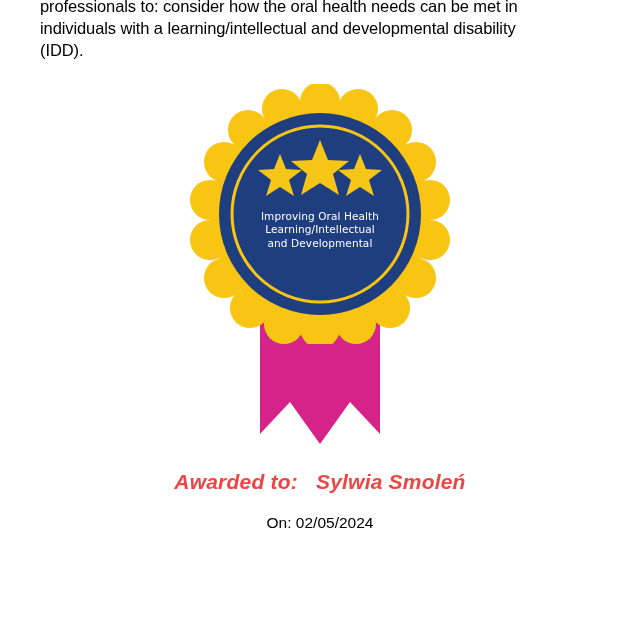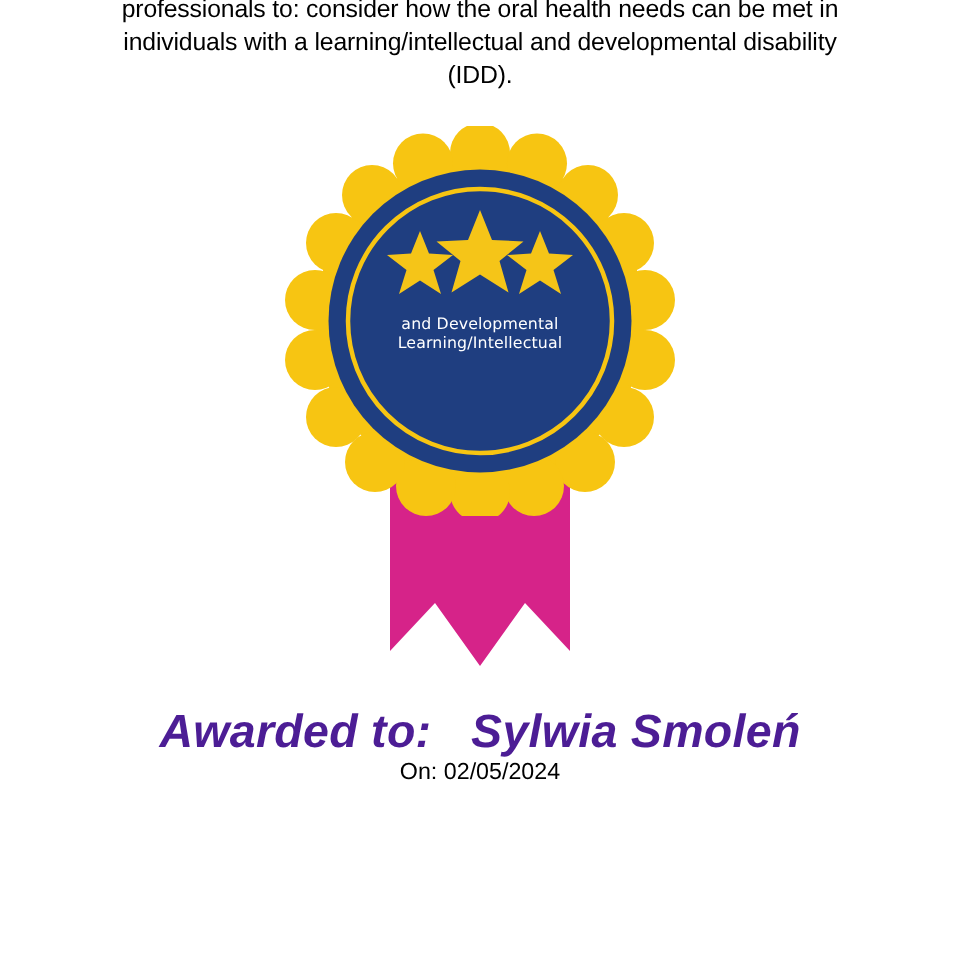--- a/index.html
+++ b/index.html
@@ -22,21 +22,21 @@
     display: flex;
     flex-direction: column;
     align-items: center;
     box-sizing: border-box;
     padding: 0;
   }
 
   .intro-text {
     width: 560px;
     margin: 0 auto;
-    text-align: center;
+    text-align: left;
     font-size: 16.5px;
     line-height: 1.33;
     color: #000;
     padding-top: 0px;
     letter-spacing: -0.1px;
   }
   .intro-line {
     display: block;
     white-space: nowrap;
   }
@@ -79,27 +79,28 @@
     font-size: 10.5px;
     line-height: 1.28;
     font-family: "DejaVu Sans", sans-serif;
     letter-spacing: 0.1px;
   }
 
   .awarded {
     margin-top: 6px;
     font-style: italic;
     font-weight: bold;
-    font-size: 31px;
+    font-size: 21px;
     letter-spacing: 0.2px;
-    color: #4c1d95;
+    color: #ef4444;
     text-align: left;
   }
 
   .on-date {
+    margin-top: 20px;
     font-size: 15.5px;
     color: #000;
     text-align: center;
   }
 </style>
 </head>
 <body>
 
 <div class="certificate">
 
@@ -145,22 +146,23 @@
 
         <g fill="#F5C518">
           <polygon points="90,70 96,85 112,86 99,96 104,112 90,103 76,112 81,96 68,86 84,85"></polygon>
           <polygon points="130,56 138,76 159,77 143,90 149,111 130,99 111,111 117,90 101,77 122,76"></polygon>
           <polygon points="170,70 176,85 192,86 179,96 184,112 170,103 156,112 161,96 148,86 164,85"></polygon>
         </g>
       </g>
     </svg>
 
     <div class="badge-text">
+      <div>Improving Oral Health</div>
+      <div>Learning/Intellectual</div>
       <div>and Developmental</div>
-      <div>Learning/Intellectual</div>
     </div>
   </div>
 
   <div class="awarded">
     <span>Awarded to:</span>
     &nbsp;
     <span>Sylwia Smoleń</span>
   </div>
 
   <div class="on-date">

